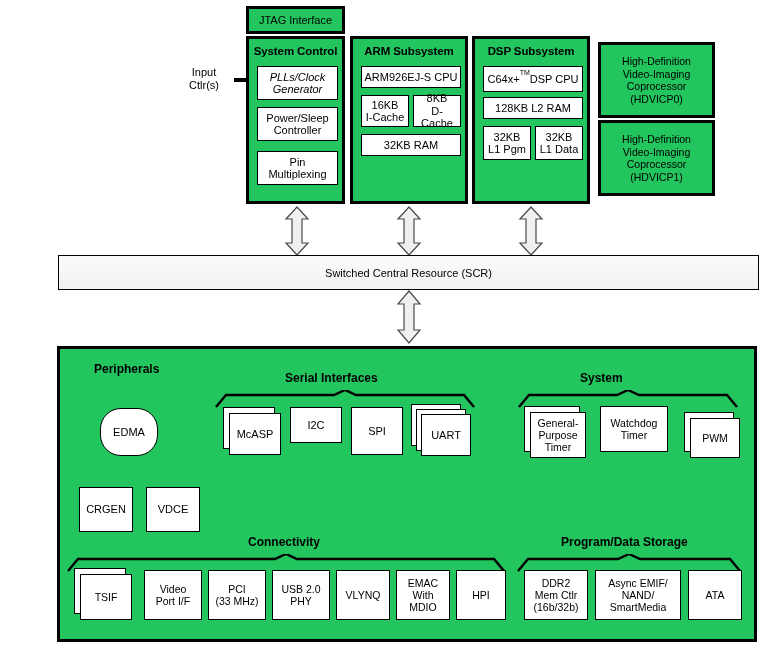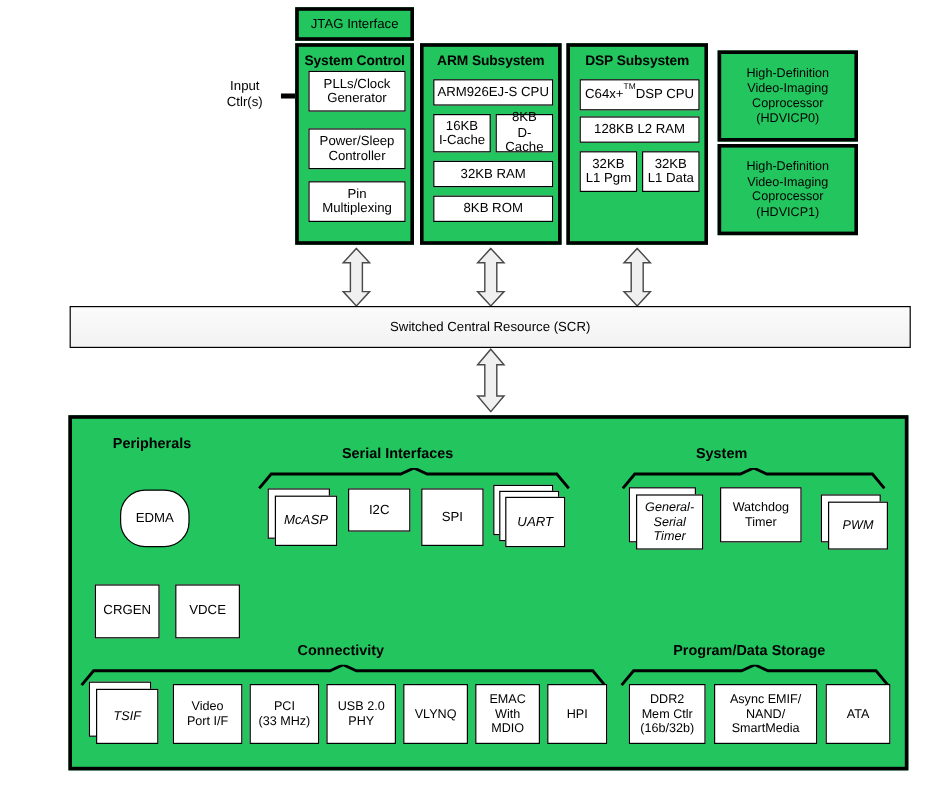--- a/index.html
+++ b/index.html
@@ -30,21 +30,21 @@
   .blk{
     position:absolute;box-sizing:border-box;
     border:1px solid #000;background:#fff;
     display:flex;align-items:center;justify-content:center;
     text-align:center;font-size:11px;line-height:12.5px;
     padding:0 2px;
   }
   .blk.sm{font-size:10.5px;line-height:12px;}
 
   
-  .stack{position:absolute;font-style:italic;}
+  .stack{position:absolute;}
   .stack > .shadow{
     position:absolute;border:1px solid #000;background:#fff;box-sizing:border-box;
   }
 
   
   #scr{
     position:absolute;border:1.5px solid #000;
     background:linear-gradient(#fbfbfb,#f2f2f2);
     display:flex;align-items:center;justify-content:center;
     font-size:11px;
@@ -78,21 +78,21 @@
     <path d="M0 6 H12 V1 L21 8 L12 15 V10 H0 Z" fill="#000"></path>
   </svg>
 
   <div class="abs frame-thick" style="left:246px;top:6px;width:99px;height:28px;border-width:3px;">
     <div style="position:absolute;left:0;top:0;width:100%;height:100%;display:flex;align-items:center;justify-content:center;font-size:11px;">JTAG Interface</div>
   </div>
 
   <div class="abs frame-thick" style="left:246px;top:36px;width:99px;height:168px;">
     <div class="grp-title" style="top:6px;">System Control</div>
 
-    <div class="blk" style="left:8px;top:20px;width:81px;height:34px;">
+    <div class="blk" style="left:8px;top:27px;width:81px;height:34px;font-style:italic;">
       <div>
         <div>PLLs/Clock</div>
         <div>Generator</div>
       </div>
     </div>
 
     <div class="blk" style="left:8px;top:68px;width:81px;height:34px;">
       <div>
         <div>Power/Sleep</div>
         <div>Controller</div>
@@ -119,21 +119,20 @@
       </div>
     </div>
     <div class="blk" style="left:60px;top:56px;width:48px;height:32px;">
       <div>
         <div>8KB</div>
         <div>D-Cache</div>
       </div>
     </div>
 
     <div class="blk" style="left:8px;top:95px;width:100px;height:22px;">32KB RAM</div>
-    <div class="blk" style="left:8px;top:124px;width:100px;height:22px;">8KB ROM</div>
   </div>
 
   <div class="abs frame-thick" style="left:472px;top:36px;width:118px;height:168px;">
     <div class="grp-title" style="top:6px;">DSP Subsystem</div>
 
     <div class="blk" style="left:8px;top:27px;width:100px;height:26px;">
       <span class="cpu-line">
         <span>C64x+</span>
           <span class="tm">TM</span>
           <span> DSP CPU</span>
@@ -229,21 +228,21 @@
   <div class="sec-title" style="left:580px;top:371px;">System</div>
   <svg class="bracket" style="left:517px;top:390px;" width="222" height="18" viewBox="0 0 222 18">
     <path d="M2 17 L12 5 H100 L111 0 L122 5 H210 L220 17" fill="none" stroke="#000" stroke-width="2.4" stroke-linejoin="miter"></path>
   </svg>
 
   <div class="stack" style="left:524px;top:406px;width:62px;height:52px;">
     <div class="shadow" style="left:0px;top:0px;width:56px;height:46px;"></div>
     <div class="blk sm" style="left:6px;top:6px;width:56px;height:46px;">
       <div>
         <div>General-</div>
-        <div>Serial</div>
+        <div>Purpose</div>
         <div>Timer</div>
       </div>
     </div>
   </div>
 
   <div class="blk sm" style="left:600px;top:406px;width:68px;height:46px;">
     <div>
       <div>Watchdog</div>
       <div>Timer</div>
     </div>

